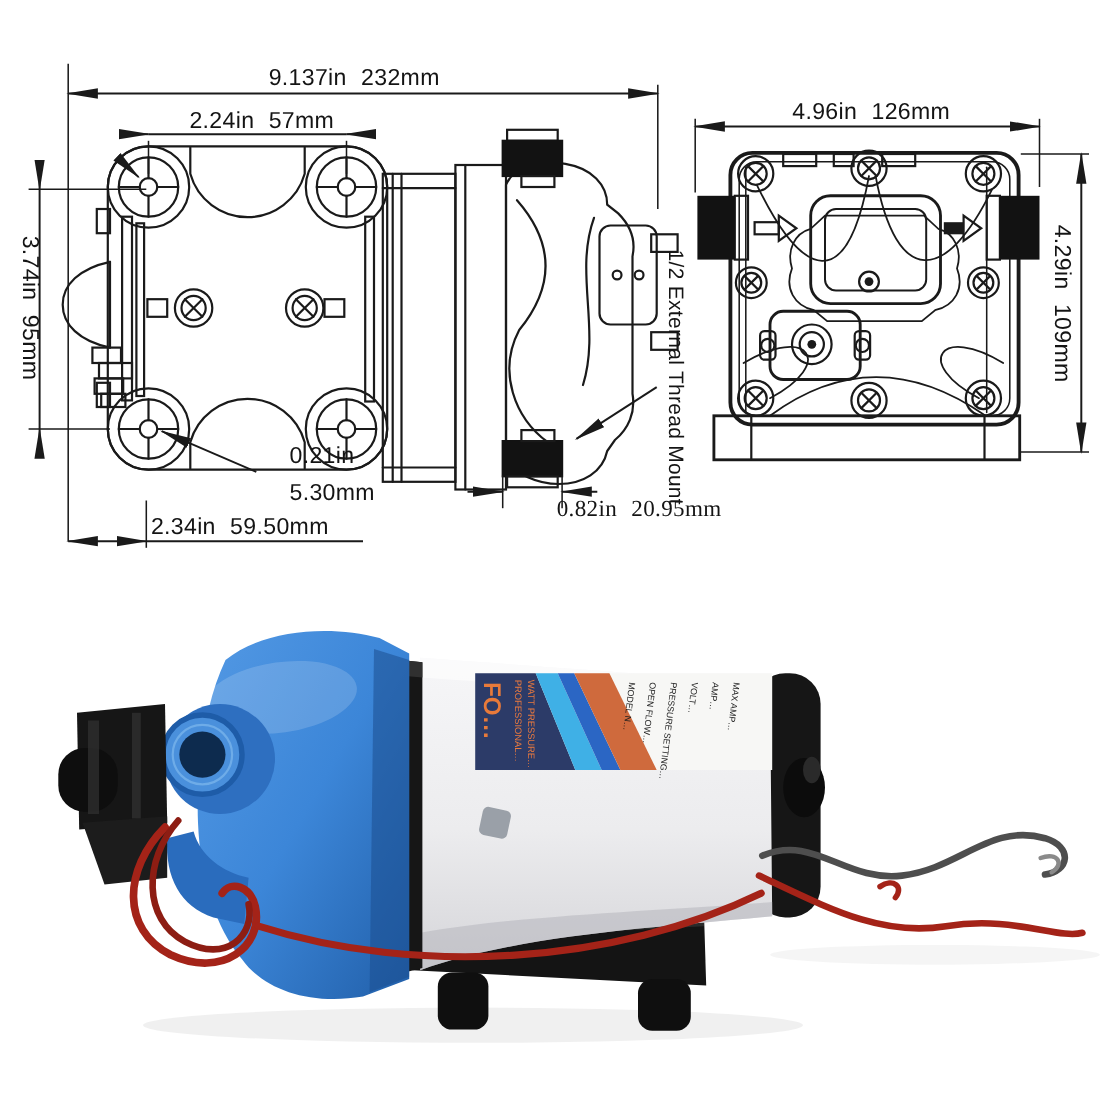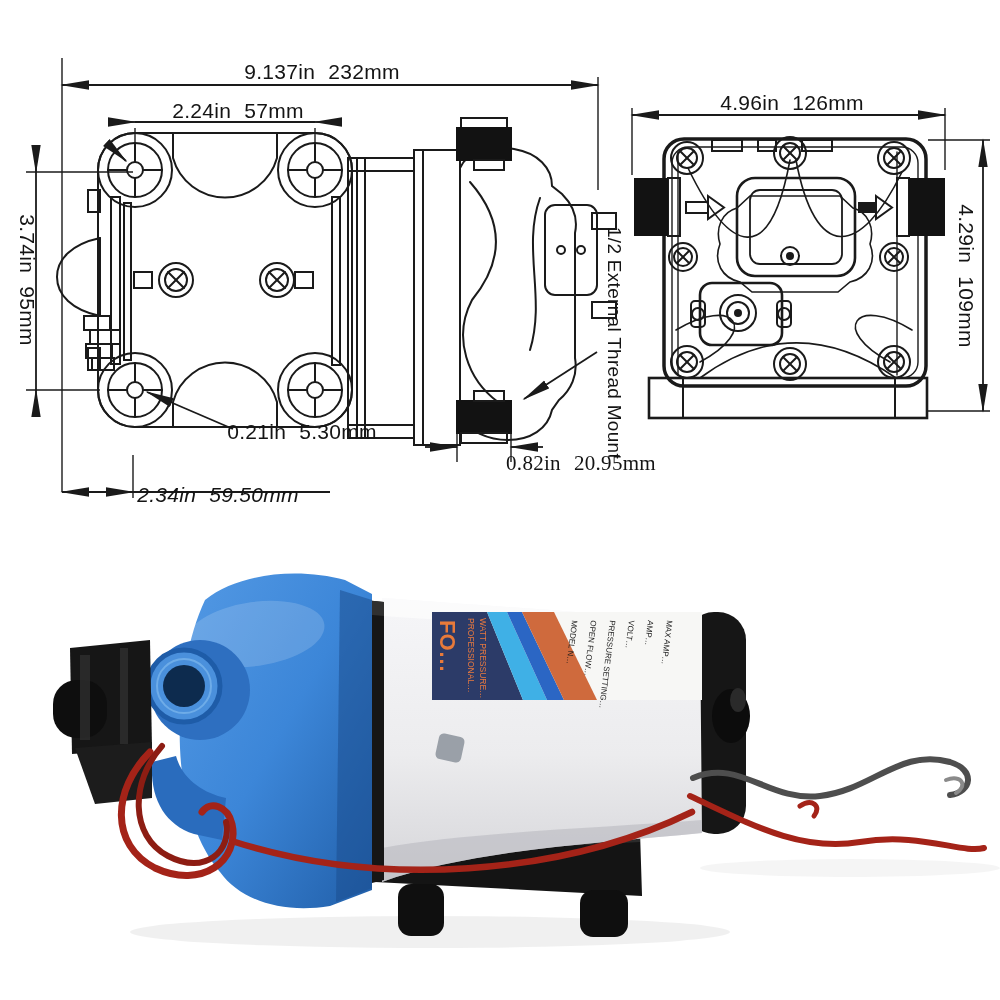--- a/index.html
+++ b/index.html
@@ -374,25 +374,25 @@
     <span>232mm</span>
   </div>
   <div class="dim" style="left:225px;top:110px;margin-left:13px;">
     <span>2.24in</span>
     <span>57mm</span>
   </div>
   <div class="dim vert" style="left:27px;top:280px;">
     <span>3.74in</span>
     <span>95mm</span>
   </div>
-  <div class="dim" style="left:302px;top:431px;">
+  <div class="dim" style="left:302px;top:431px;flex-direction:column;">
     <span>0.21in</span>
     <span>5.30mm</span>
   </div>
-  <div class="dim" style="left:218px;top:494px;font-style:italic;">
+  <div class="dim" style="left:218px;top:479px;">
     <span>2.34in</span>
     <span>59.50mm</span>
   </div>
   <div class="dim" style="left:581px;top:463px;font-family:Liberation Serif, serif;">
     <span>0.82in</span>
     <span>20.95mm</span>
   </div>
   <div class="dim vert note" style="left:614px;top:343px;">
     <span>1/2 External Thread Mount</span>
   </div>

